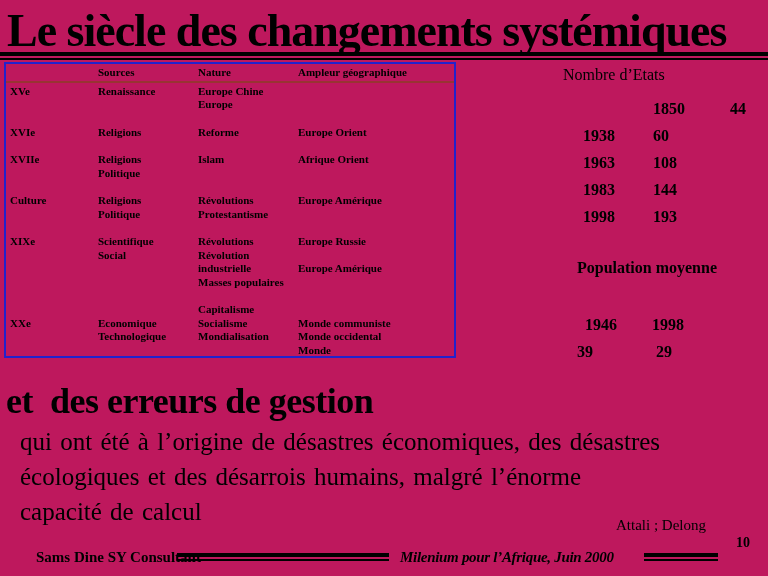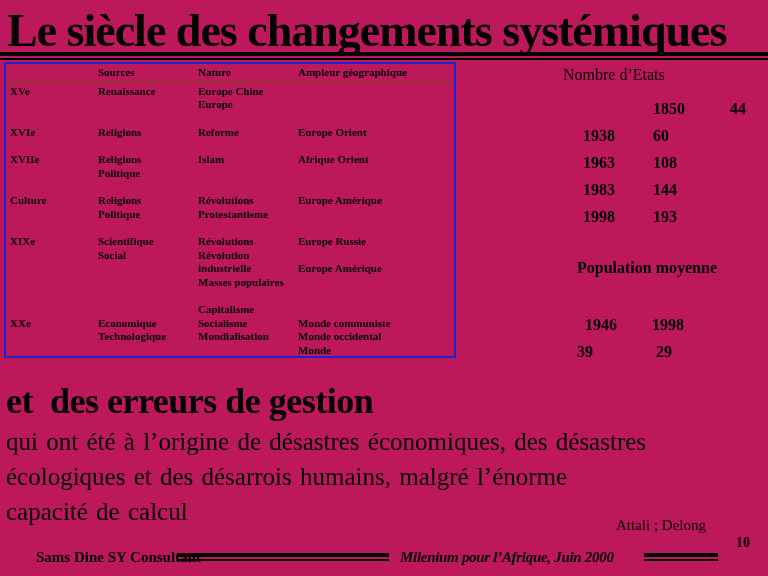--- a/index.html
+++ b/index.html
@@ -77,21 +77,21 @@
   
   .subtitle {
     left: 6px; top: 381px;
     font-size: 36px;
     font-weight: bold;
     line-height: 40px;
     white-space: pre;
     letter-spacing: -0.5px;
   }
   .para {
-    left: 6px; top: 424px;
+    left: 20px; top: 424px;
     width: 720px;
     font-size: 25px;
     line-height: 35px;
     white-space: pre-line;
     word-spacing: 2px;
   }
   .attribution { left: 616px; top: 517px; font-size: 15px; }
   .pagenum { left: 736px; top: 535px; font-size: 14px; font-weight: bold; }
 
   

